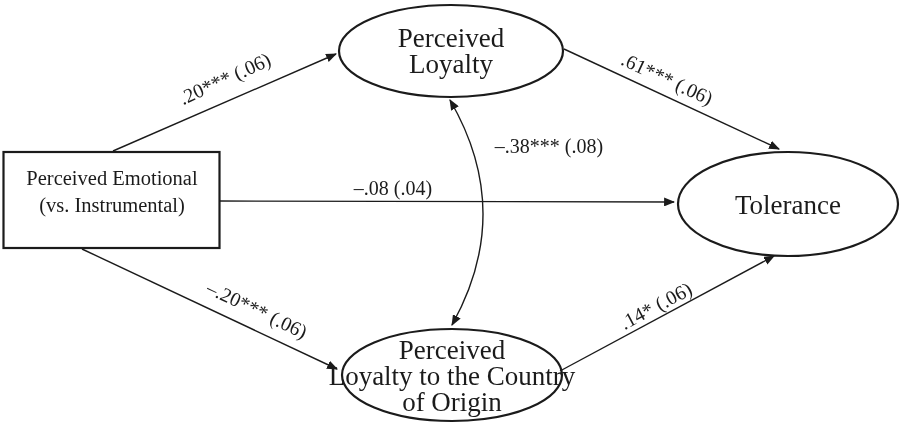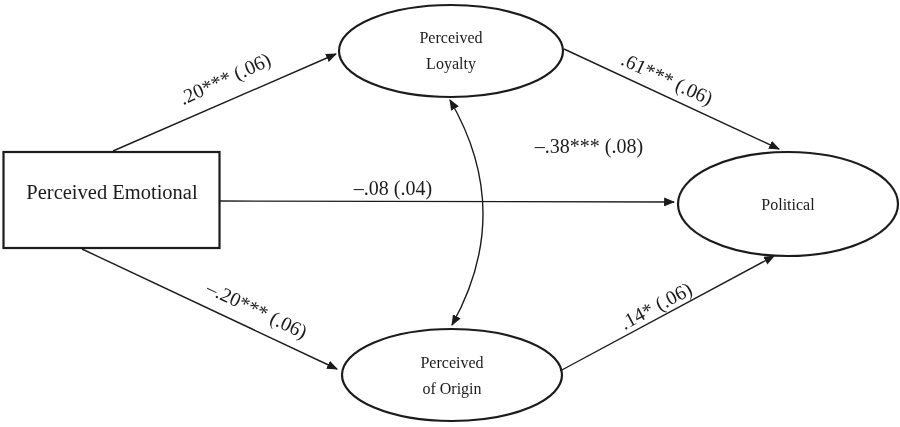--- a/index.html
+++ b/index.html
@@ -21,21 +21,21 @@
     top: 0;
   }
   .node-label {
     position: absolute;
     display: flex;
     flex-direction: column;
     align-items: center;
     justify-content: center;
     text-align: center;
     color: #1b1b1b;
-    font-size: 16px;
+    font-size: 27px;
     line-height: 26px;
     pointer-events: none;
     white-space: nowrap;
   }
   .node-label.box { line-height: 27px; font-size: 20.5px; }
   .node-label.two-line { line-height: 28px; }
   .path-label {
     position: absolute;
     color: #1b1b1b;
     font-size: 20px;
@@ -69,41 +69,43 @@
     <line x1="219" y1="201" x2="674" y2="202" stroke="#1b1b1b" stroke-width="1.4" marker-end="url(#ah)"></line>
     <line x1="82" y1="249" x2="337" y2="369" stroke="#1b1b1b" stroke-width="1.4" marker-end="url(#ah)"></line>
     <line x1="564" y1="49" x2="779" y2="149" stroke="#1b1b1b" stroke-width="1.4" marker-end="url(#ah)"></line>
     <line x1="560" y1="371" x2="774" y2="256" stroke="#1b1b1b" stroke-width="1.4" marker-end="url(#ah)"></line>
 
     <path d="M450,100 Q515,212 452,325" fill="none" stroke="#1b1b1b" stroke-width="1.4" marker-start="url(#ah)" marker-end="url(#ah)"></path>
   </svg>
 
   <div class="node-label box" style="left:4px; top:152px; width:216px; height:80px;">
     <span>Perceived Emotional</span>
+    <span>(vs. Instrumental)</span>
   </div>
 
   <div class="node-label" style="left:321px; top:9px; width:260px; height:84px;">
     <span>Perceived</span>
     <span>Loyalty</span>
   </div>
 
   <div class="node-label" style="left:322px; top:335px; width:260px; height:82px;">
     <span>Perceived</span>
+    <span>Loyalty to the Country</span>
     <span>of Origin</span>
   </div>
 
   <div class="node-label two-line" style="left:678px; top:176px; width:220px; height:57px;">
-    <span>Political</span>
+    <span>Tolerance</span>
   </div>
 
   <div class="path-label rot-up-right" style="left:225px; top:79px;">.20*** (.06)</div>
 
   <div class="path-label flat" style="left:369px; top:188px;margin-left:24px;">–.08 (.04)</div>
 
   <div class="path-label rot-down-right-steep" style="left:257px; top:310px;">–.20*** (.06)</div>
 
   <div class="path-label rot-down-right" style="left:667px; top:79px;">.61*** (.06)</div>
 
   <div class="path-label rot-up-right-steep" style="left:656px; top:306px;">.14* (.06)</div>
 
-  <div class="path-label flat" style="left:549px; top:146px;margin-left:40px;">–.38*** (.08)</div>
+  <div class="path-label flat" style="left:549px; top:146px;">–.38*** (.08)</div>
 
 </div>
 
 </body></html>

